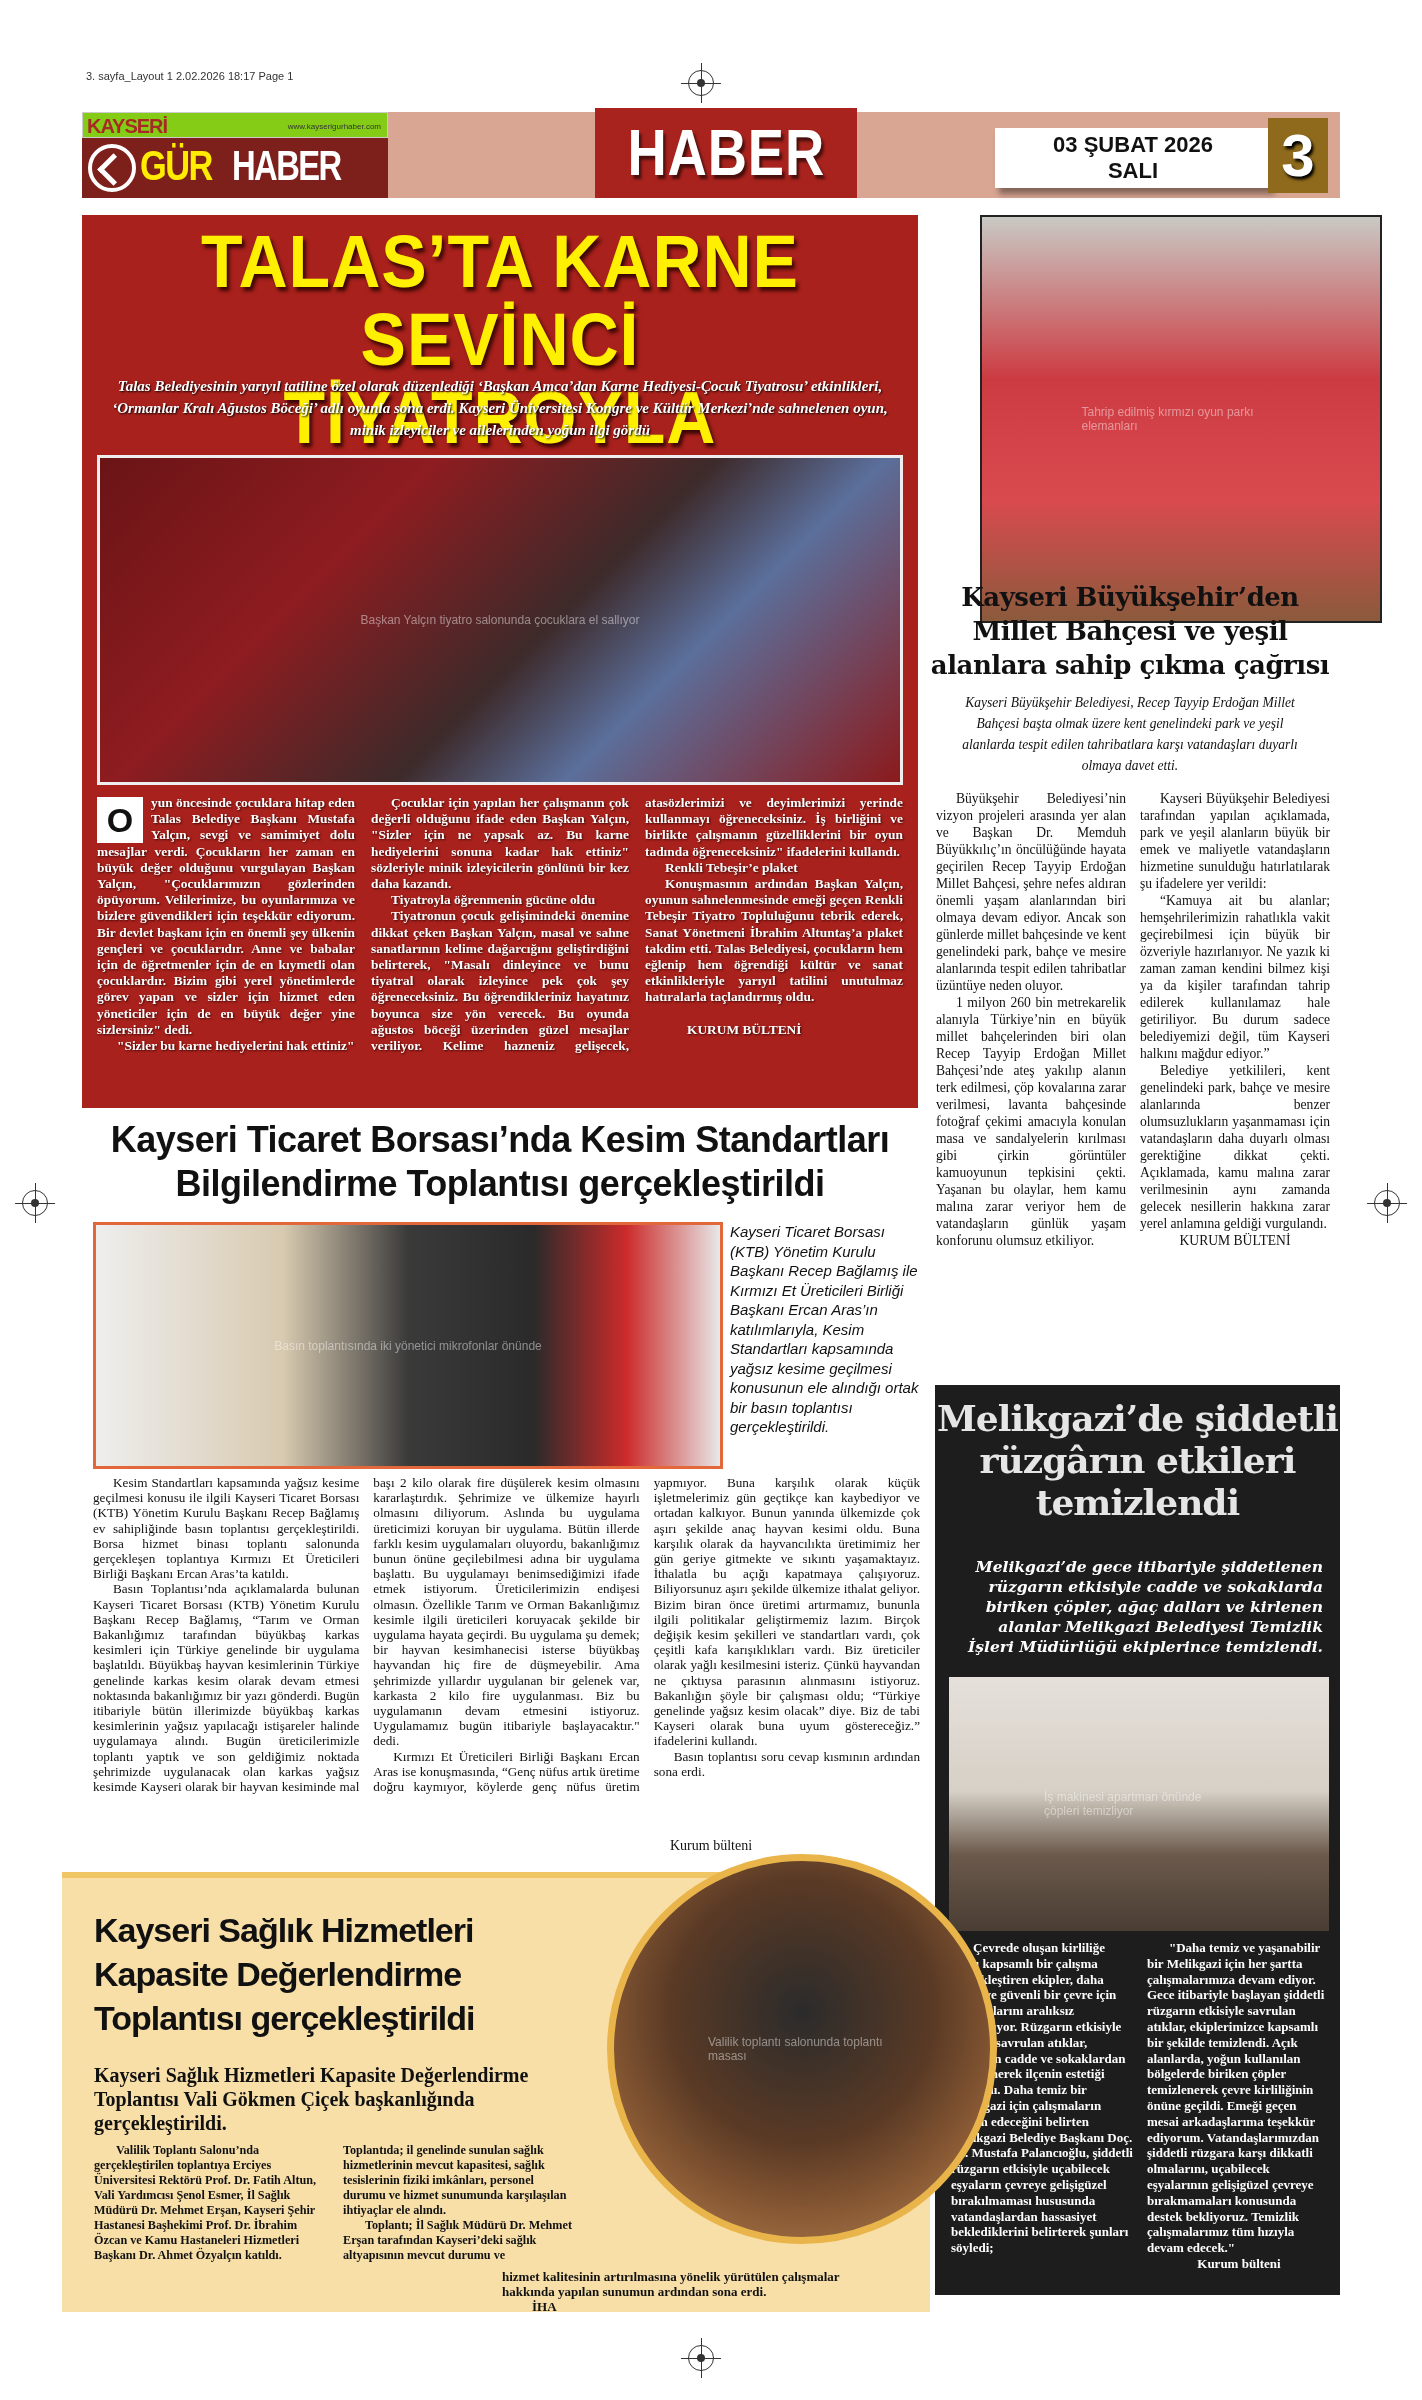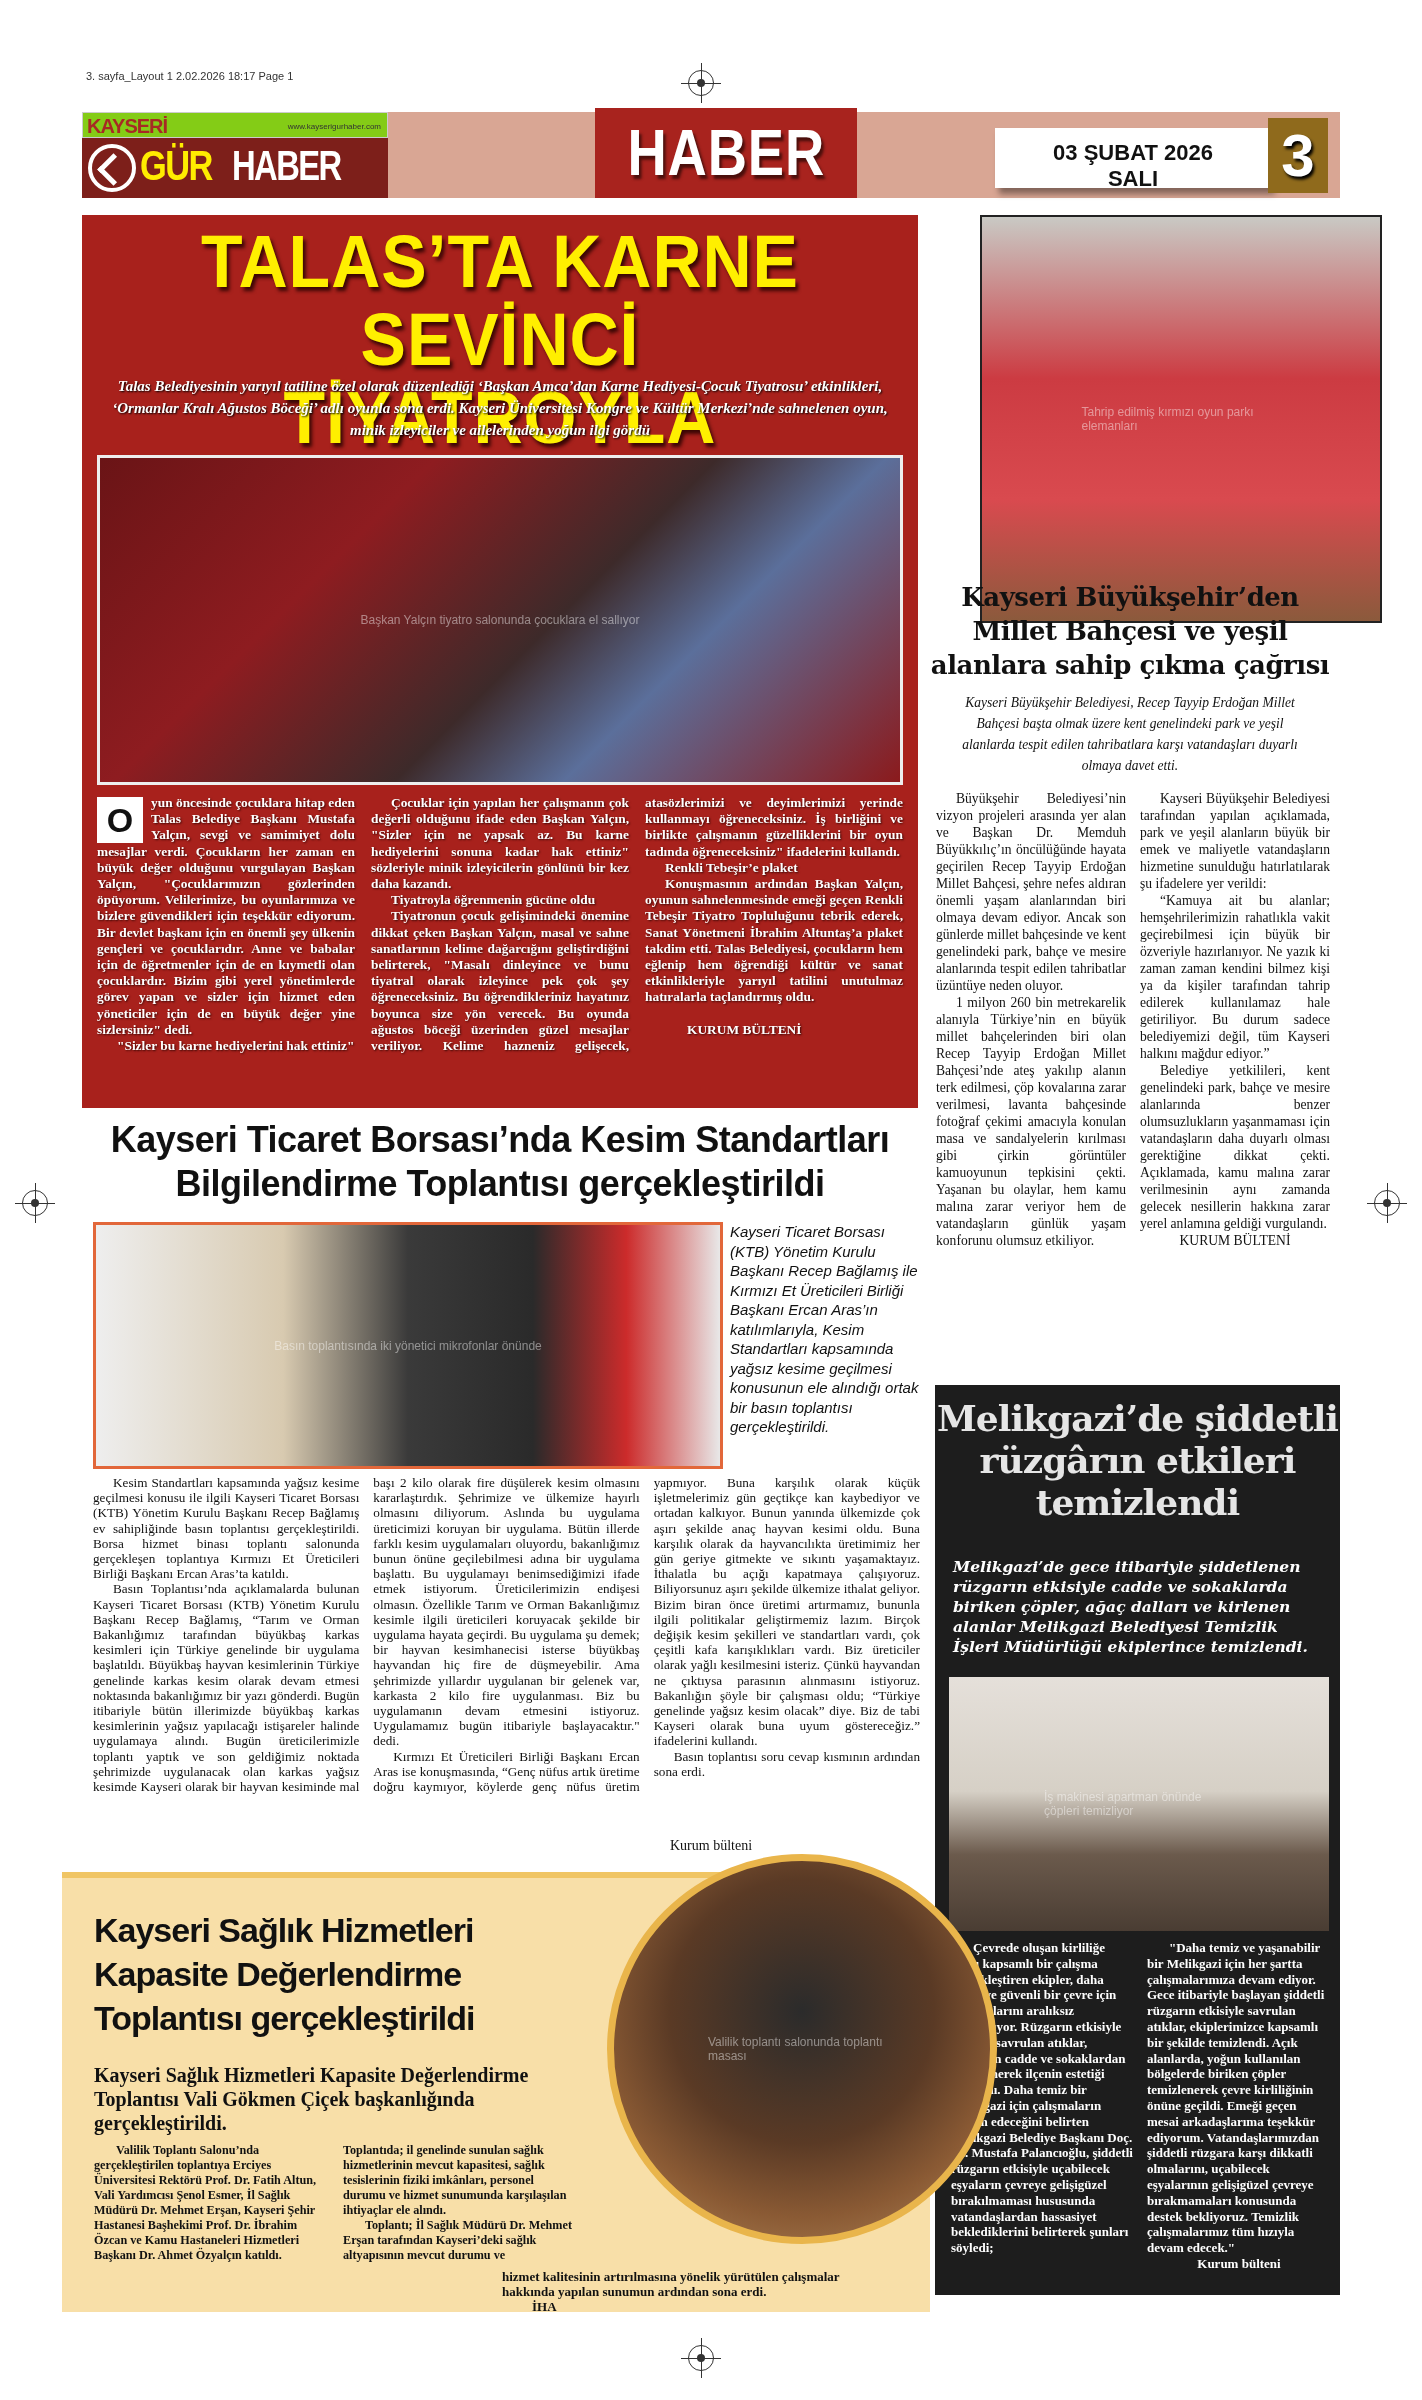--- a/index.html
+++ b/index.html
@@ -16,21 +16,21 @@
 .logo{left:82px;top:112px;width:306px;height:86px;background:#7d1f1a}
 .logo-top{position:absolute;left:0;top:0;width:306px;height:26px;background:#84cc16;border:1px solid #ccc}
 .logo-kayseri{position:absolute;left:4px;top:2px;font:bold 20px "Liberation Sans",sans-serif;color:#a72a24;letter-spacing:-1px}
 .logo-url{position:absolute;right:6px;top:9px;font:8px "Liberation Sans",sans-serif;color:#333}
 .logo-mark{position:absolute;left:6px;top:32px;width:48px;height:48px;border:4px solid #fff;border-radius:50%}
 .logo-mark::after{content:"";position:absolute;left:10px;top:10px;width:18px;height:18px;border-left:5px solid #fff;border-bottom:5px solid #fff;transform:rotate(45deg)}
 .logo-gur{position:absolute;left:58px;top:30px;font:bold 42px "Liberation Sans",sans-serif;color:#ffec00;letter-spacing:-2px;transform:scaleX(.82);transform-origin:left}
 .logo-haber{position:absolute;left:150px;top:30px;font:bold 42px "Liberation Sans",sans-serif;color:#fff;letter-spacing:-2px;transform:scaleX(.78);transform-origin:left}
 .section{left:595px;top:108px;width:262px;height:90px;background:#a8231e;display:flex;align-items:center;justify-content:center}
 .section span{font:bold 64px "Liberation Sans",sans-serif;color:#fff;text-shadow:3px 4px 3px #4a0f0c;transform:scaleX(.85);letter-spacing:1px}
-.date{left:995px;top:128px;width:276px;height:60px;background:#fff;box-shadow:4px 6px 6px rgba(0,0,0,.4);text-align:center;font:bold 22px "Liberation Sans",sans-serif;line-height:26px;padding-top:12px}
+.date{left:995px;top:128px;width:276px;height:60px;background:#fff;box-shadow:4px 6px 6px rgba(0,0,0,.4);text-align:center;font:bold 22px "Liberation Sans",sans-serif;line-height:26px;padding-top:4px}
 .pageno{left:1268px;top:118px;width:60px;height:75px;background:#8f6a1c;display:flex;align-items:center;justify-content:center;font:bold 60px "Liberation Sans",sans-serif;color:#fff;text-shadow:2px 3px 3px #000}
 
 .red{left:82px;top:215px;width:836px;height:893px;background:#a8211c}
 .red-title{position:absolute;left:0;top:8px;width:836px;text-align:center;font:bold 74px "Liberation Sans",sans-serif;line-height:78px;color:#ffef00;text-shadow:3px 4px 4px #3b0705;letter-spacing:1px;transform:scaleX(.92)}
 .red-deck{position:absolute;left:20px;top:160px;width:796px;text-align:center;font:italic bold 15px "Liberation Serif",serif;line-height:22px;color:#fff;text-shadow:1px 1px 2px #000}
 .red-photo{position:absolute;left:15px;top:240px;width:806px;height:330px;border:3px solid #eee;background:linear-gradient(135deg,#6a1416 0%,#8e1c20 30%,#3d2a2a 55%,#5b6f9b 70%,#8b1a1c 100%)}
 .photo-lbl{position:absolute;left:50%;top:50%;transform:translate(-50%,-50%);font:12px "Liberation Sans",sans-serif;color:rgba(255,255,255,.45)}
 .red-body{position:absolute;left:15px;top:580px;width:806px;height:305px;column-count:3;column-gap:16px;font:bold 13.4px "Liberation Serif",serif;line-height:16.2px;color:#fff;text-align:justify;text-shadow:1px 1px 2px #3a0806}
 .red-body p{text-indent:20px}
 .red-body p.noind{text-indent:0}
@@ -45,21 +45,21 @@
 .center{text-align:center;text-indent:0!important}
 
 .tc-title{left:82px;top:1118px;width:836px;text-align:center;font:bold 36px "Liberation Sans",sans-serif;line-height:44px;letter-spacing:-0.5px}
 .tc-photo{left:93px;top:1222px;width:630px;height:247px;border:3px solid #e2673a;background:linear-gradient(90deg,#eee 0%,#d8cab0 30%,#3a3a3a 50%,#2a2a2a 70%,#cc2b2b 85%,#e8e8e8 100%)}
 .tc-caption{left:730px;top:1222px;width:190px;font:italic 15px "Liberation Sans",sans-serif;line-height:19.5px;color:#111}
 .tc-body{left:93px;top:1475px;width:827px;height:330px;column-count:3;column-gap:14px;font:13.2px "Liberation Serif",serif;line-height:15.2px;text-align:justify}
 .tc-body p{text-indent:20px}
 
 .mk{left:935px;top:1385px;width:405px;height:910px;background:#1d1d1d}
 .mk-title{position:absolute;left:0;top:12px;width:405px;text-align:center;font:bold 36px "DejaVu Serif",serif;line-height:42px;color:#e5e5e5;letter-spacing:-1px}
-.mk-deck{position:absolute;left:18px;top:172px;width:370px;text-align:left;font:italic bold 15.5px "DejaVu Serif",serif;line-height:20px;color:#fff}
+.mk-deck{position:absolute;left:18px;top:172px;width:370px;text-align:right;font:italic bold 15.5px "DejaVu Serif",serif;line-height:20px;color:#fff}
 .mk-photo{position:absolute;left:14px;top:292px;width:380px;height:254px;background:linear-gradient(180deg,#e5e0da 0%,#d6d0c6 45%,#6b5a4c 70%,#4a3d33 100%)}
 .mk-body{position:absolute;left:16px;top:555px;width:380px;height:340px;column-count:2;column-gap:12px;font:bold 13px "Liberation Serif",serif;line-height:15.8px;color:#fff}
 .mk-body p{text-indent:22px}
 
 .sg{left:62px;top:1872px;width:868px;height:440px;background:#f8dfa8;border-top:6px solid #f0c564;border-radius:0 80px 0 0}
 .sg-title{position:absolute;left:32px;top:30px;width:470px;font:bold 34px "Liberation Sans",sans-serif;line-height:44px;letter-spacing:-1px}
 .sg-deck{position:absolute;left:32px;top:185px;width:480px;font:bold 20px "Liberation Serif",serif;line-height:24px}
 .sg-body{position:absolute;left:32px;top:265px;width:480px;column-count:2;column-gap:18px;font:bold 12.2px "Liberation Serif",serif;line-height:15px}
 .sg-body p{text-indent:22px}
 .sg-circle{position:absolute;left:545px;top:-24px;width:390px;height:390px;border-radius:50%;border:7px solid #e9b54b;background:radial-gradient(circle at 50% 40%,#2b2b2b 0%,#5a3a25 45%,#8a5a34 70%,#b58b5c 100%);overflow:hidden}

